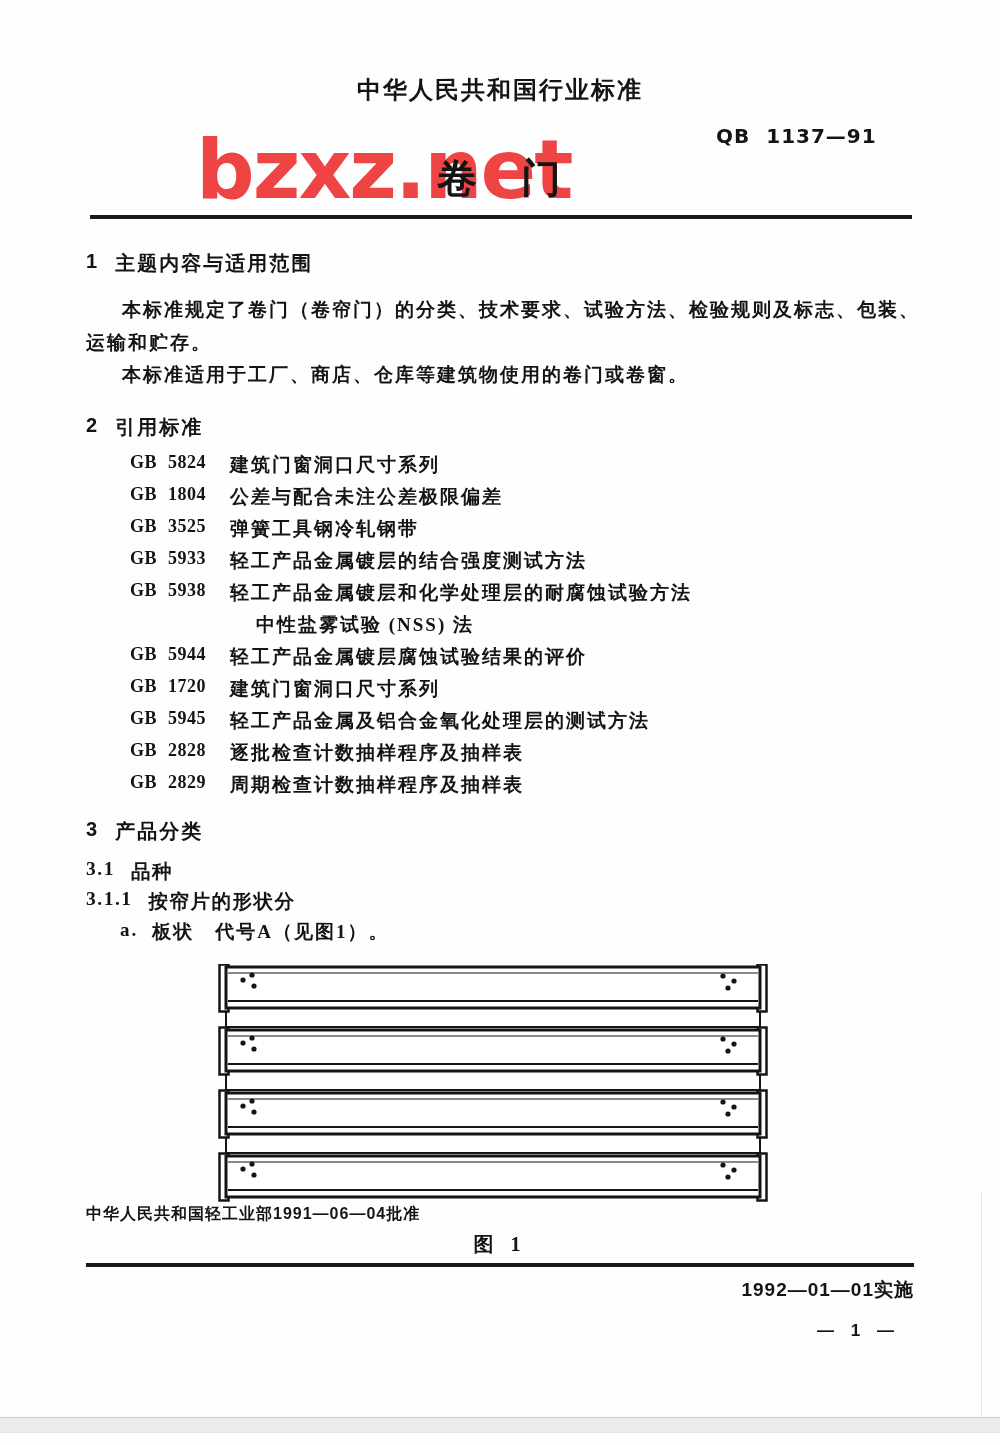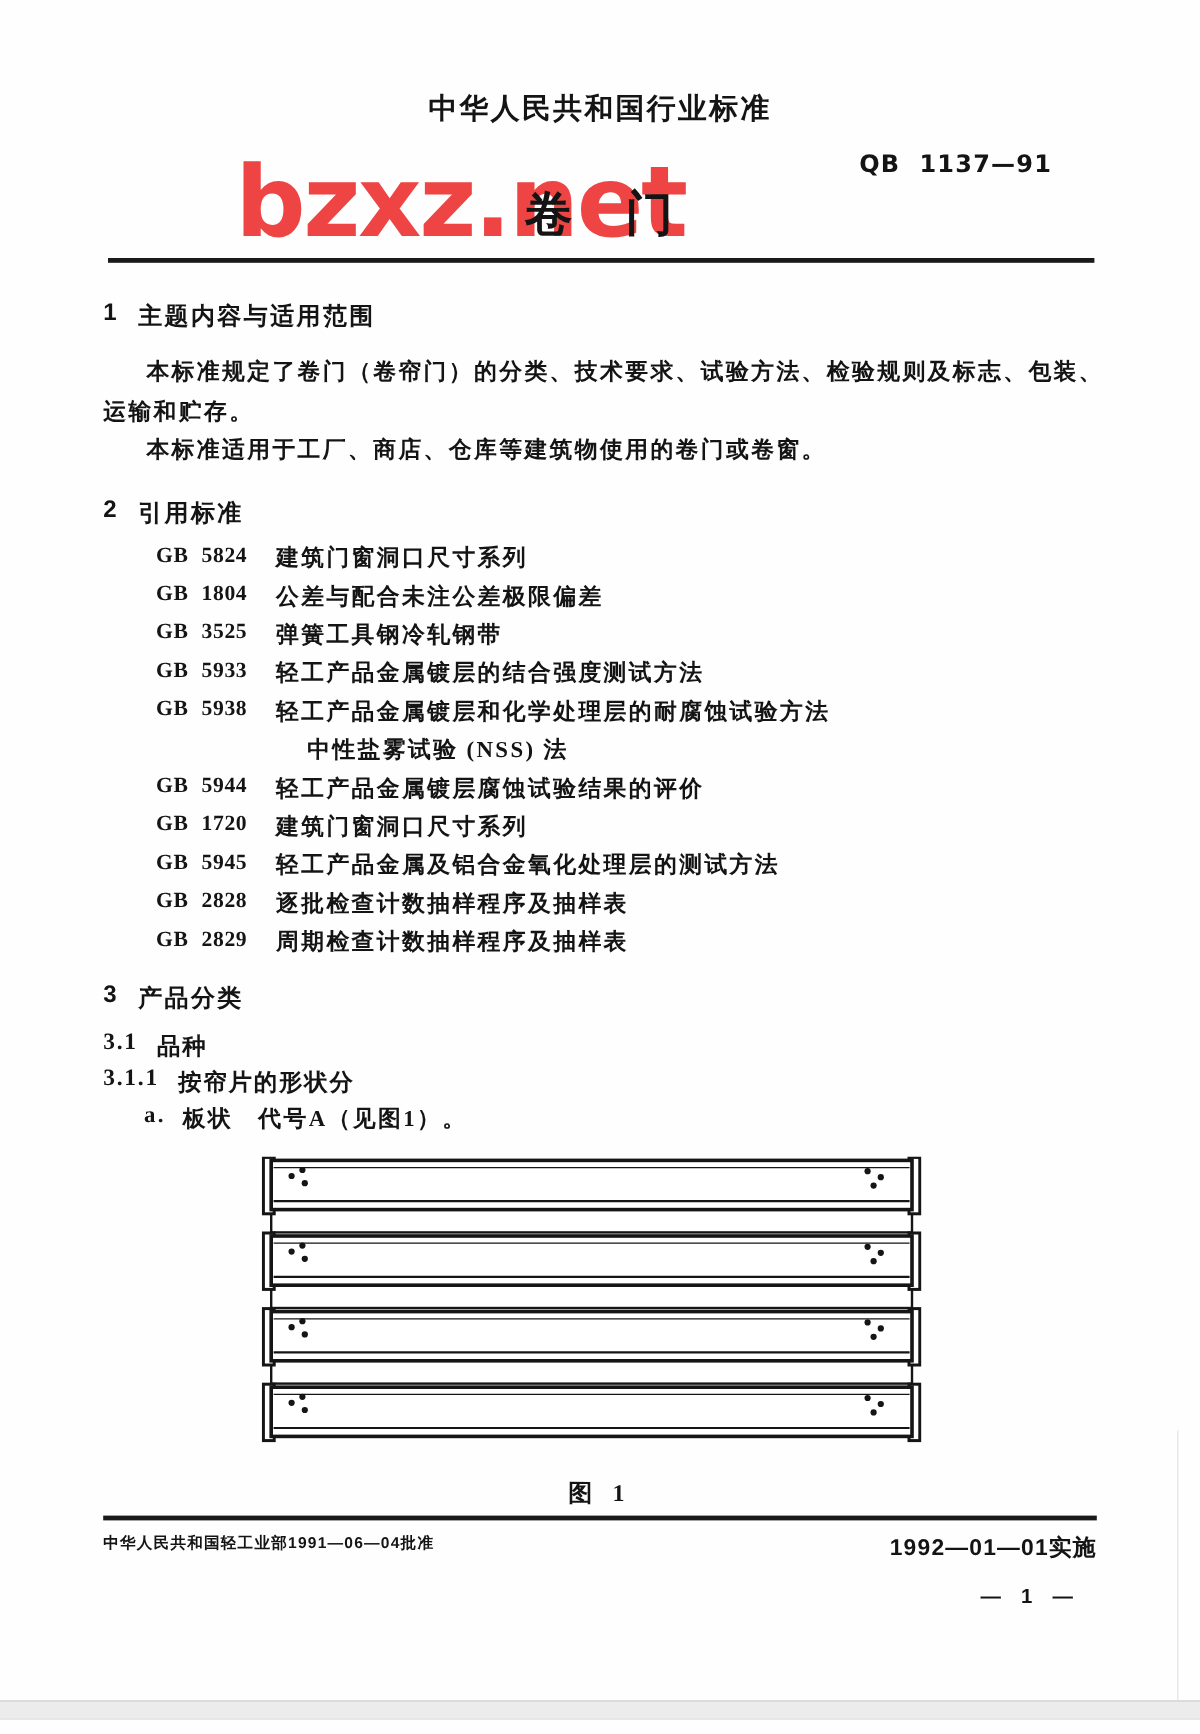--- a/index.html
+++ b/index.html
@@ -38,21 +38,21 @@
   .sub-heading{left:86px;display:flex;gap:16px;font-size:19.5px;font-weight:bold;
                letter-spacing:1.5px;z-index:1;}
   .sub31{top:858px;}
   .sub311{top:888px;}
   .item-a{left:120px;top:919px;display:flex;gap:14px;font-size:19px;font-weight:600;
           letter-spacing:2px;z-index:1;}
   .figure-wrap{left:218px;top:964px;width:550px;height:244px;z-index:1;}
   .fig-caption{left:0;right:0;top:1231px;text-align:center;font-size:20px;font-weight:bold;
                letter-spacing:6px;z-index:1;}
   .rule-footer{left:86px;top:1263px;width:828px;height:4px;}
-  .footer-left{left:86px;top:1277px;font-size:13px;font-weight:bold;letter-spacing:1px;z-index:1;
+  .footer-left{left:86px;top:1204px;font-size:16px;font-weight:bold;letter-spacing:1px;z-index:1;
                font-family:"Liberation Sans","DejaVu Sans",sans-serif;}
   .footer-right{right:86px;top:1277px;font-size:19px;font-weight:bold;letter-spacing:1px;z-index:1;
                 font-family:"Liberation Sans","DejaVu Sans",sans-serif;}
   .page-no{right:100px;top:1321px;font-size:17px;font-weight:bold;letter-spacing:6px;z-index:1;
            font-family:"Liberation Sans","DejaVu Sans",sans-serif;white-space:pre;}
   .bottom-strip{left:0;right:0;top:1417px;height:14px;background:#ececec;
                 border-top:1px solid #cfcfcf;border-bottom:1px solid #e2e2e2;z-index:2;}
   .right-edge{left:981px;top:1192px;width:1px;height:225px;background:#e3e3e3;z-index:0;}
 </style>
 </head>

